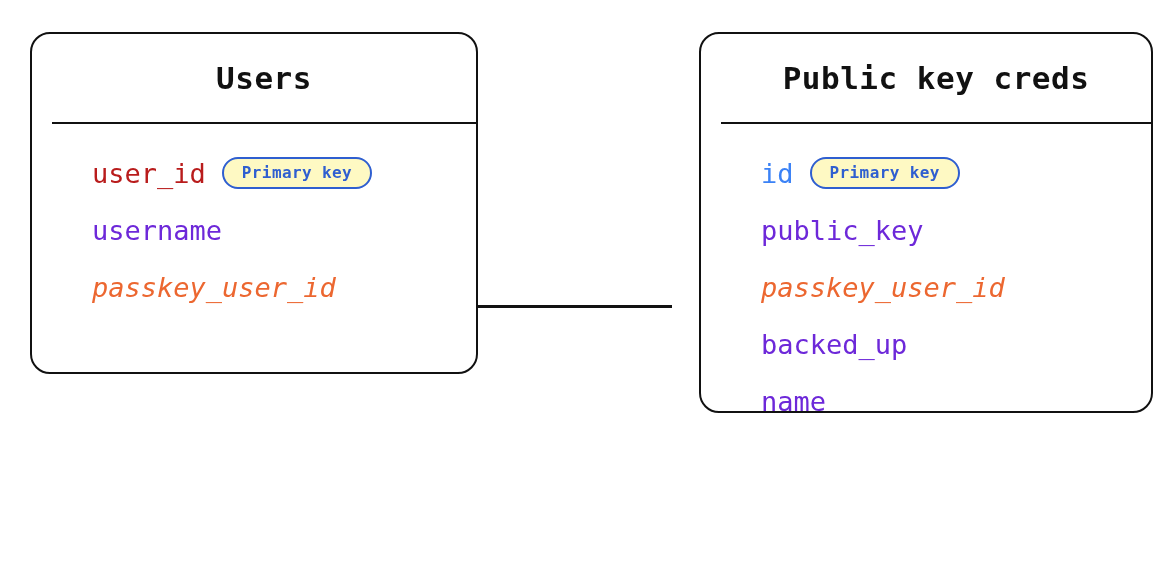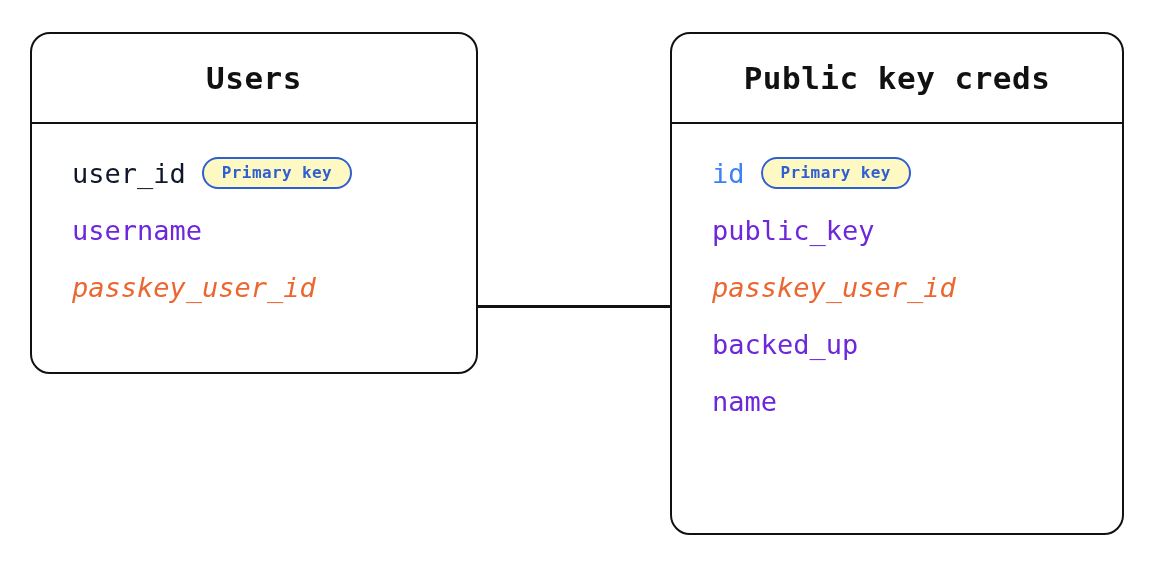--- a/index.html
+++ b/index.html
@@ -30,20 +30,21 @@
     height: 3px;
   }
 
   
   .entity {
     position: absolute;
     box-sizing: border-box;
     border: 2.5px solid #111111;
     border-radius: 20px;
     background: #ffffff;
+    padding-left: 20px;
   }
 
   .entity-header {
     box-sizing: border-box;
     height: 90px;
     display: flex;
     align-items: center;
     justify-content: center;
     border-bottom: 2.5px solid #111111;
   }
@@ -100,32 +101,32 @@
 <body>
 
 <div id="canvas">
     <div class="connector" style="left: 476px; top: 305px; width: 196px; background: rgb(17, 17, 17);"></div>
     <div class="entity" style="left: 30px; top: 32px; width: 448px; height: 342px; border-color: rgb(17, 17, 17);">
       <div class="entity-header" style="border-bottom-color: rgb(17, 17, 17);">
         <div class="entity-title">Users</div>
       </div>
       <div class="entity-fields">
         <div class="field-row">
-          <span class="field-name pk" style="color: #0f172a;">user_id</span>
+          <span class="field-name pk" style="color: #b91c1c;">user_id</span>
           <span class="pk-badge" style="border-color: rgb(47, 95, 208); color: rgb(47, 95, 208);">Primary key</span>
         </div>
         <div class="field-row">
           <span class="field-name">username</span>
         </div>
         <div class="field-row">
           <span class="field-name fk" style="color: rgb(236, 103, 48);">passkey_user_id</span>
         </div>
       </div>
     </div>
-    <div class="entity" style="left: 670px; top: 32px; width: 454px; height: 503px; border-color: rgb(17, 17, 17);">
+    <div class="entity" style="left: 699px; top: 32px; width: 454px; height: 381px; border-color: rgb(17, 17, 17);">
       <div class="entity-header" style="border-bottom-color: rgb(17, 17, 17);">
         <div class="entity-title">Public key creds</div>
       </div>
       <div class="entity-fields">
         <div class="field-row">
           <span class="field-name pk" style="color: #3b82f6;">id</span>
           <span class="pk-badge" style="border-color: rgb(47, 95, 208); color: rgb(47, 95, 208);">Primary key</span>
         </div>
         <div class="field-row">
           <span class="field-name">public_key</span>

